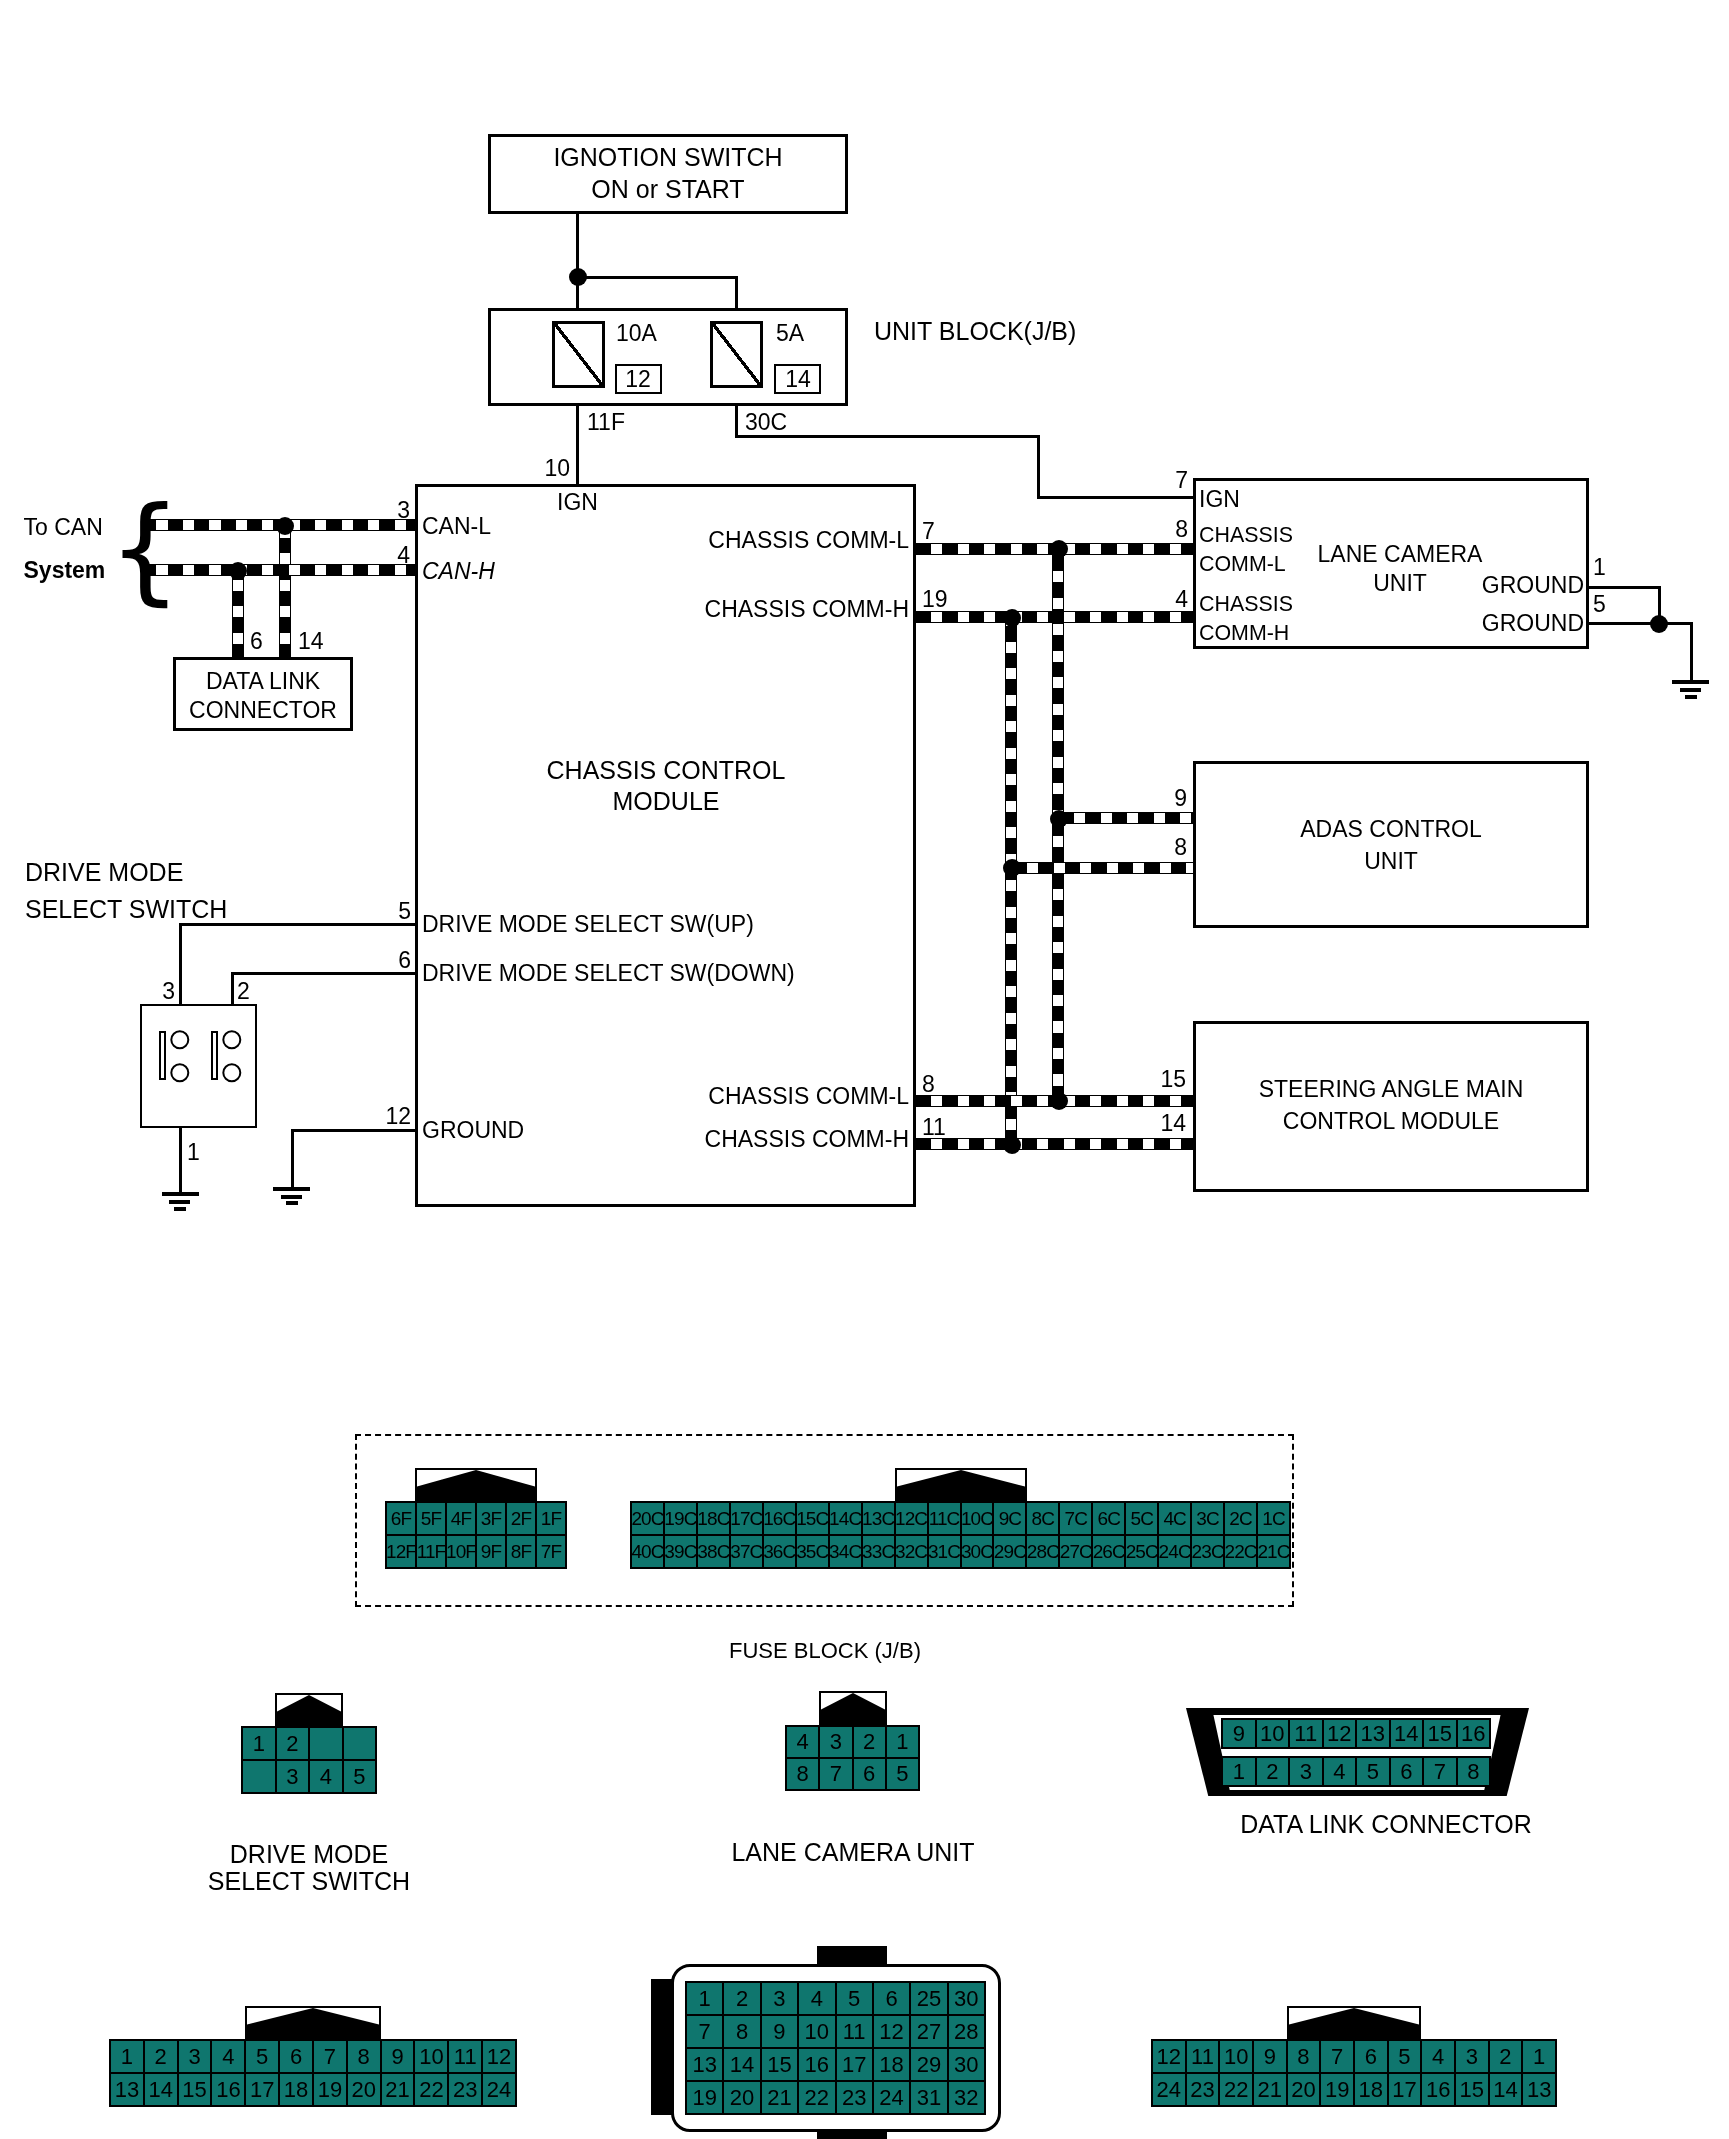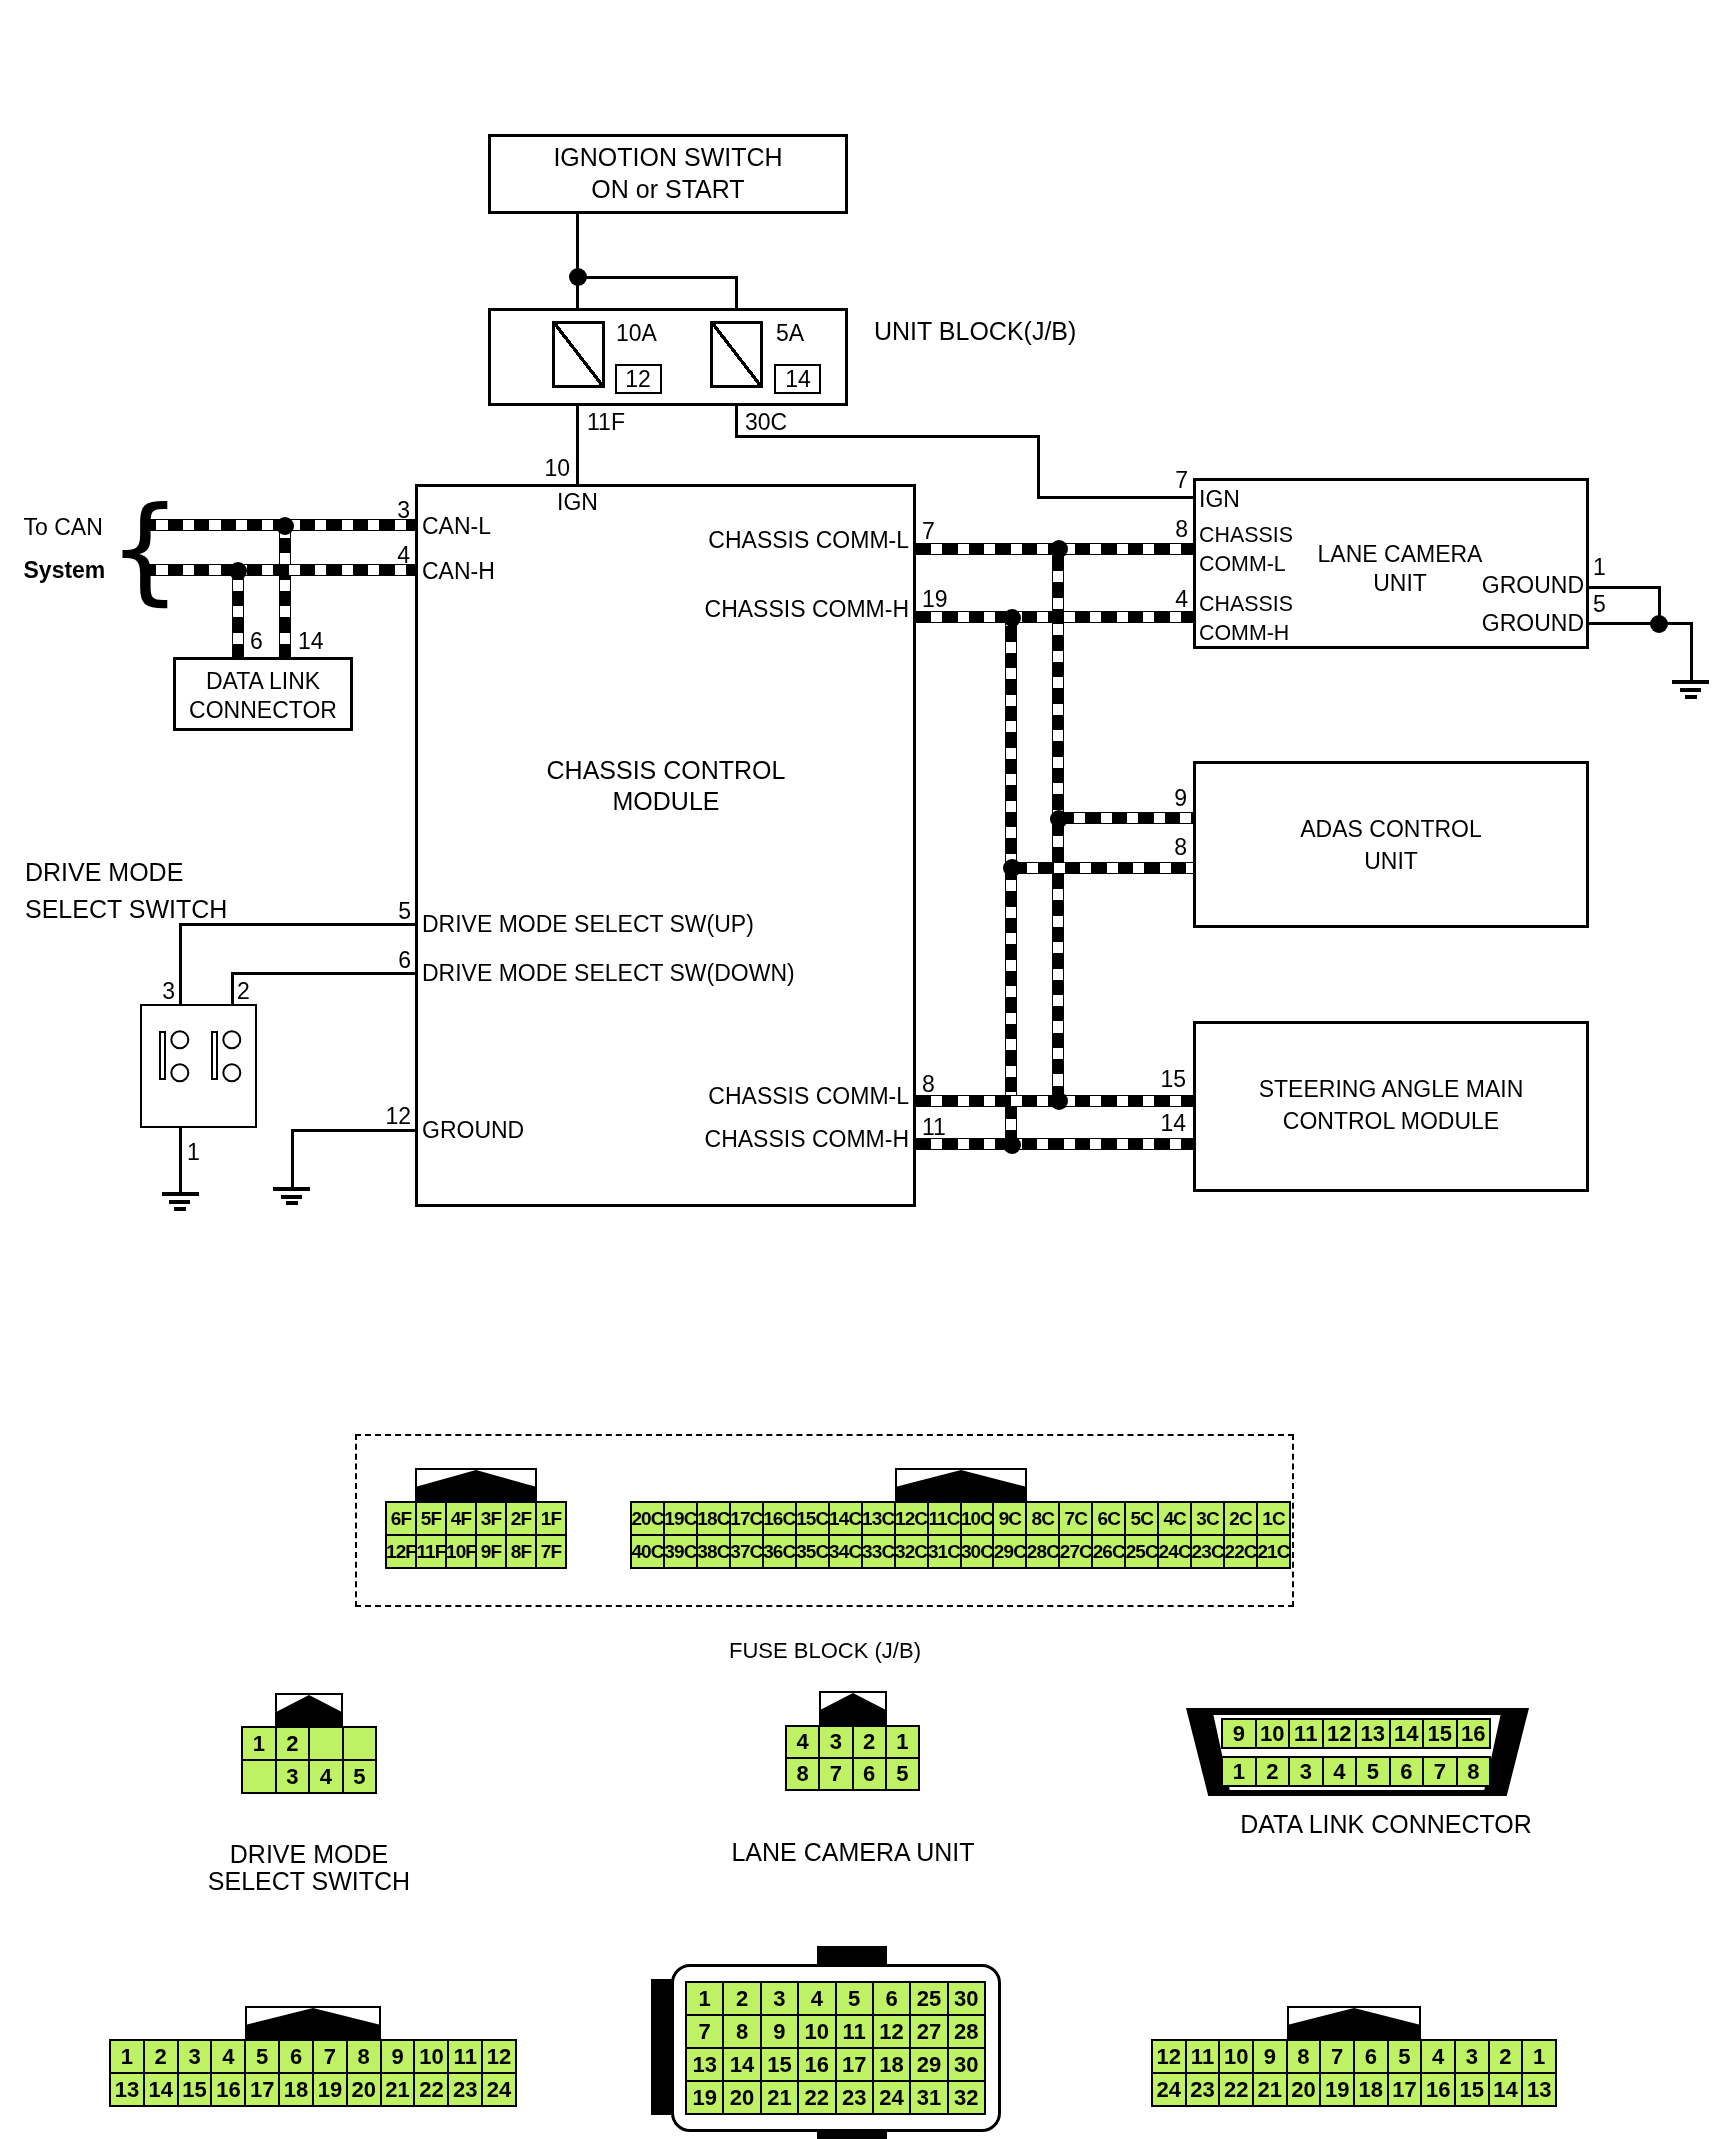--- a/index.html
+++ b/index.html
@@ -19,21 +19,21 @@
   .big{font-size:25px;}
   .cap{font-size:22px;}
   .fuse{position:absolute;border:3px solid #000;box-sizing:border-box;background:
         linear-gradient(to top right,transparent calc(50% - 1.7px),#000 calc(50% - 1.7px),#000 calc(50% + 1.7px),transparent calc(50% + 1.7px));}
   .slot{position:absolute;border:2.1px solid #000;width:3.4px;height:45px;background:#fff;box-sizing:content-box;}
   .pc{position:absolute;width:15.4px;height:15.4px;border:2.6px solid #000;border-radius:50%;background:#fff;transform:translate(-50%,-50%);box-sizing:content-box;}
   .gb{position:absolute;height:3.9px;background:#000;}
   .brace{position:absolute;font-size:116px;line-height:1;font-family:"DejaVu Sans",sans-serif;}
   .key{position:absolute;border:2.6px solid #000;background:#fff;box-sizing:border-box;}
   .key>div{width:100%;height:100%;clip-path:polygon(50% 0,100% 55%,100% 100%,0 100%,0 55%);background:#000;}
-  .pingrid{position:absolute;border:1.7px solid #000;background:#bef264;display:grid;grid-auto-rows:1fr;box-sizing:border-box;font-size:22px;font-weight:bold;}
+  .pingrid{position:absolute;border:1.7px solid #000;background:#0f766e;display:grid;grid-auto-rows:1fr;box-sizing:border-box;font-size:22px;}
   .pingrid.small{font-size:19px;letter-spacing:-0.9px;}
   .cell{border:1.3px solid #000;display:flex;align-items:center;justify-content:center;box-sizing:border-box;overflow:hidden;}
   .dashbox{position:absolute;border:2.6px dashed #000;box-sizing:border-box;}
   .tab{position:absolute;background:#000;}
   .trap{position:absolute;background:#000;clip-path:polygon(0 0,100% 0,93.5% 100%,6.5% 100%);}
   .trapin{position:absolute;background:#fff;clip-path:polygon(1.5% 0,98.5% 0,93% 100%,7% 100%);}
   .round{position:absolute;border:3px solid #000;border-radius:19px;background:#fff;box-sizing:border-box;}
 </style>
 </head>
 <body>
@@ -115,21 +115,21 @@
   <div class="t" style="left:745px;top:422px;">30C</div>
 
   <div class="box" style="left:415px;top:484px;width:501px;height:723px;"></div>
   <div class="t tc big" style="left:666px;top:770px;">CHASSIS CONTROL</div>
   <div class="t tc big" style="left:666px;top:801px;">MODULE</div>
   <div class="t tr" style="left:570px;top:468px;">10</div>
   <div class="t" style="left:557px;top:502px;">IGN</div>
   <div class="t tr" style="left:410px;top:510px;">3</div>
   <div class="t" style="left:422px;top:526px;">CAN-L</div>
   <div class="t tr" style="left:410px;top:555px;">4</div>
-  <div class="t" style="left:422px;top:571px;">CAN-H</div>
+  <div class="t" style="left:422px;top:571px;font-style:italic;">CAN-H</div>
   <div class="t" style="left:922px;top:531px;">7</div>
   <div class="t tr" style="left:909px;top:540px;">CHASSIS COMM-L</div>
   <div class="t" style="left:922px;top:599px;">19</div>
   <div class="t tr" style="left:909px;top:609px;">CHASSIS COMM-H</div>
   <div class="t tr" style="left:411px;top:911px;">5</div>
   <div class="t" style="left:422px;top:924px;">DRIVE MODE SELECT SW(UP)</div>
   <div class="t tr" style="left:411px;top:960px;">6</div>
   <div class="t" style="left:422px;top:973px;">DRIVE MODE SELECT SW(DOWN)</div>
   <div class="t tr" style="left:411px;top:1116px;">12</div>
   <div class="t" style="left:422px;top:1130px;">GROUND</div>

